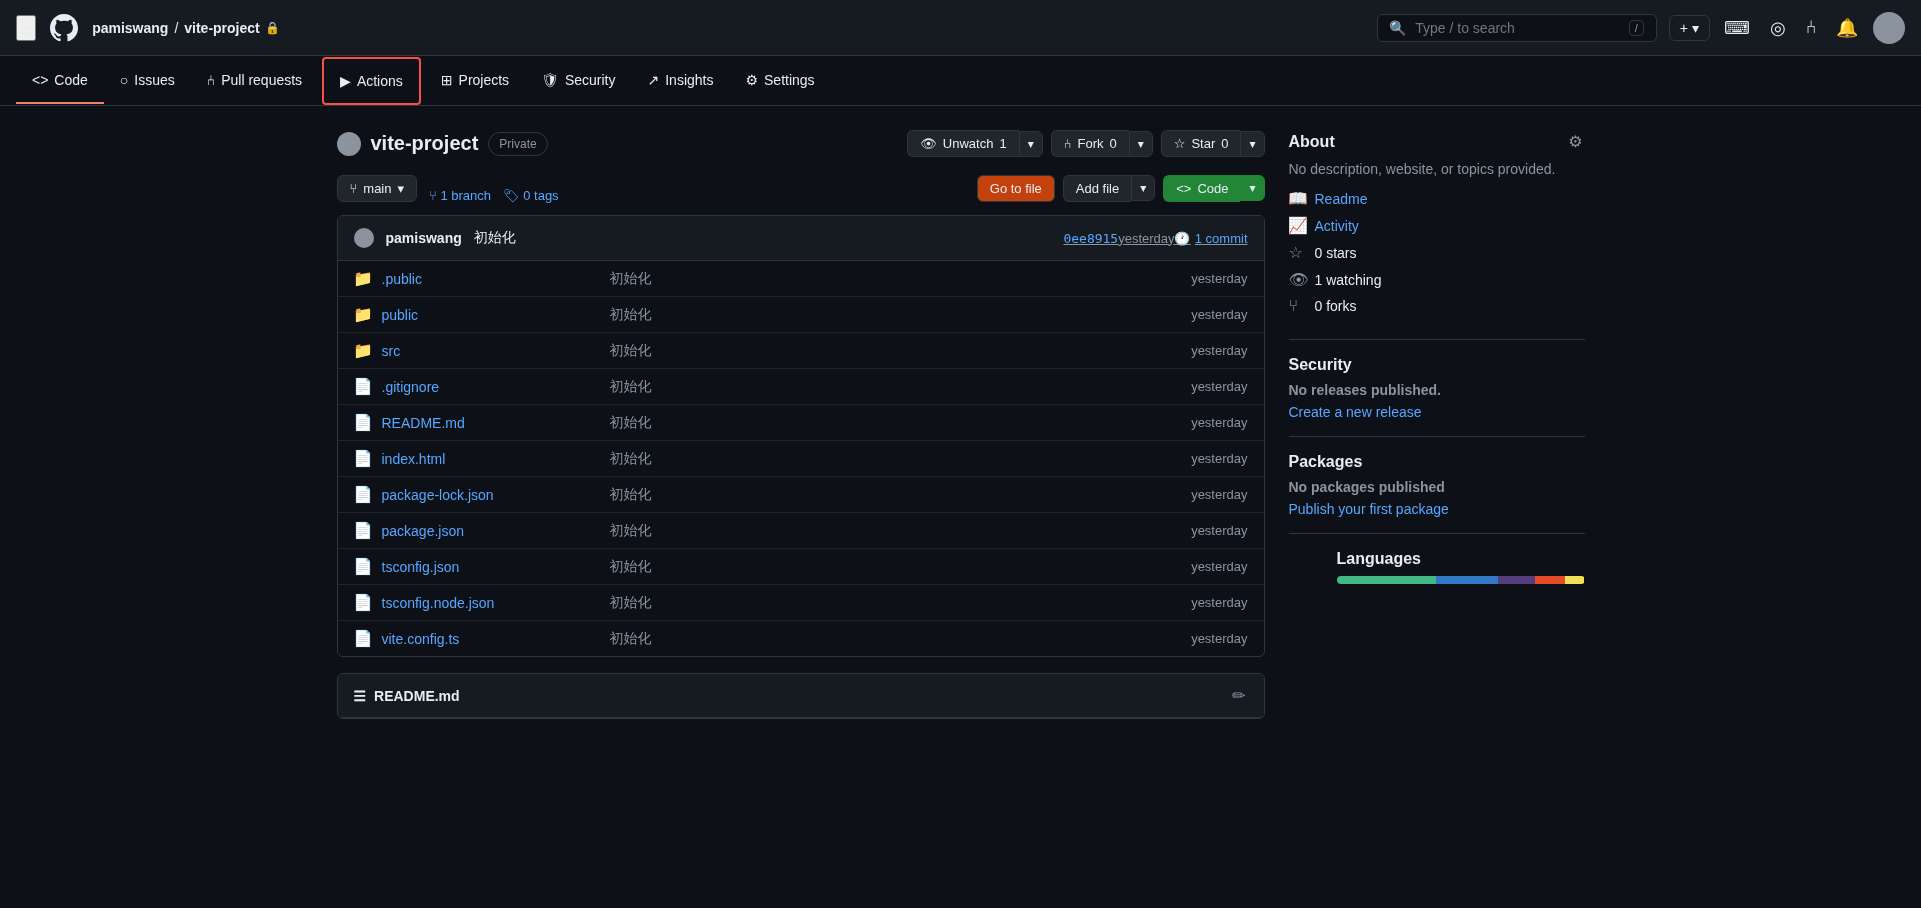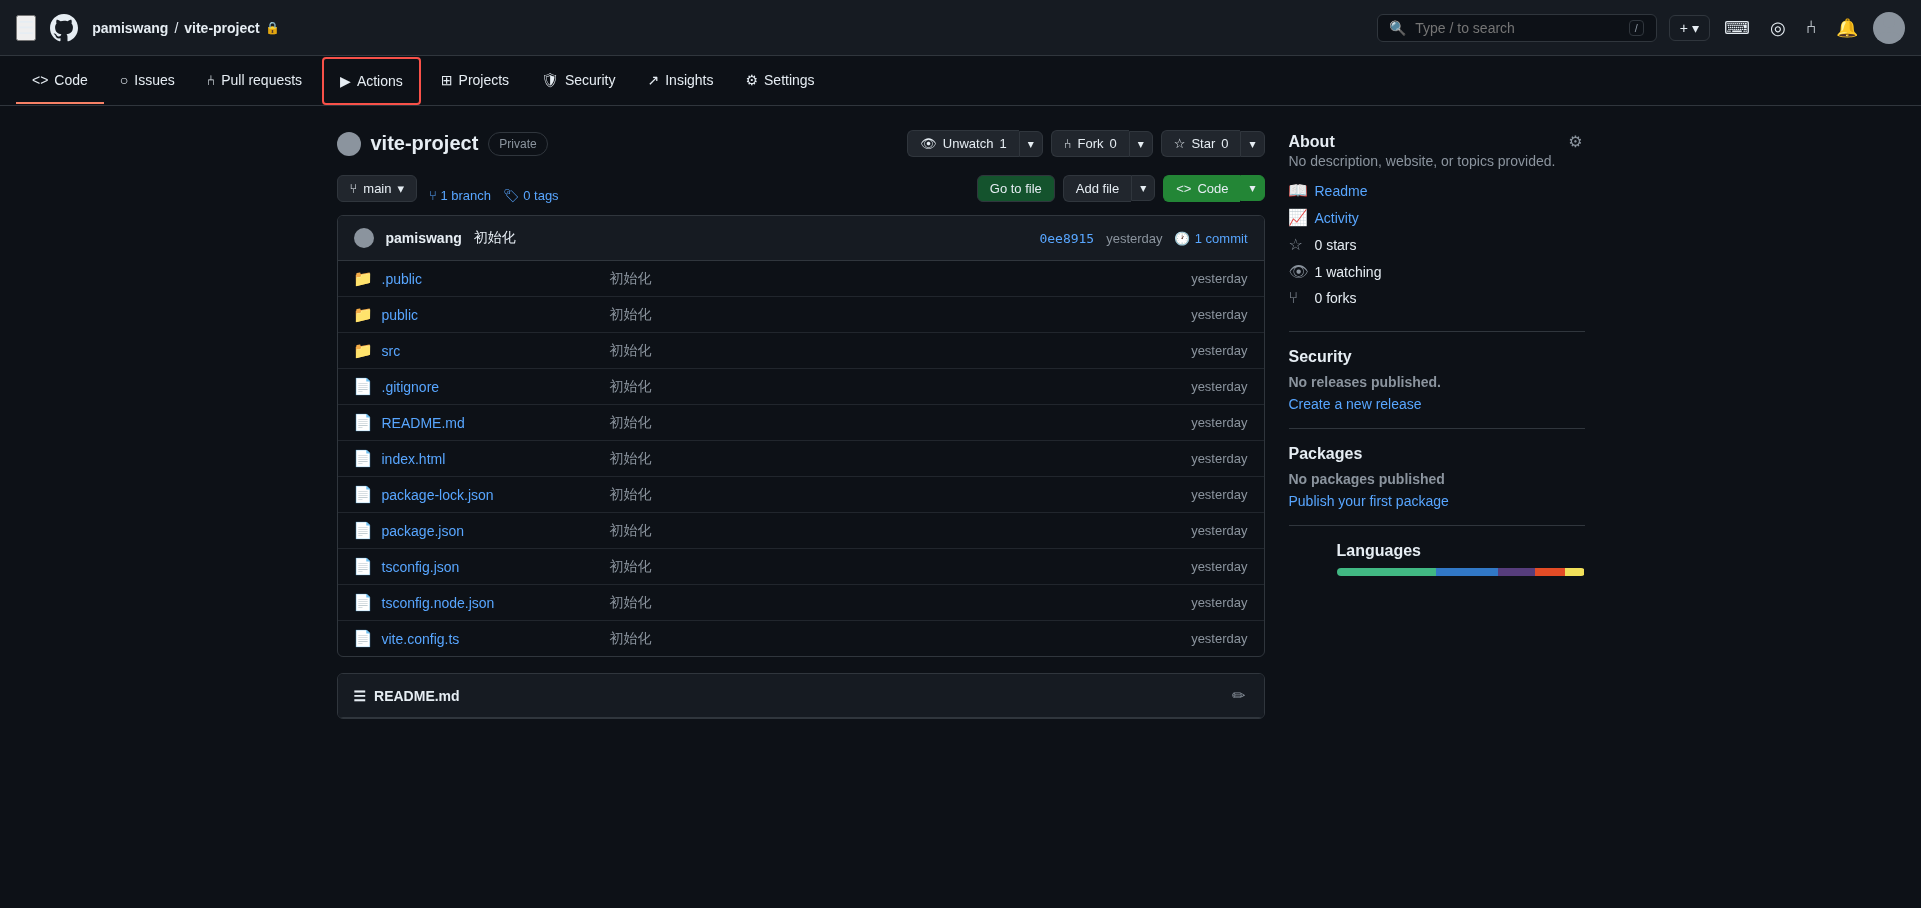--- a/index.html
+++ b/index.html
@@ -176,21 +176,21 @@
       padding: 4px 10px;
     }
     .repo-actions {
       display: flex;
       gap: 8px;
     }
     .action-btn {
       display: flex;
       align-items: center;
       gap: 6px;
-      background: #14532d;
+      background: #c2410c;
       border: 1px solid #30363d;
       border-radius: 6px;
       color: #e6edf3;
       cursor: pointer;
       padding: 5px 12px;
       font-size: 13px;
     }
 
     
     .branch-bar {
@@ -246,23 +246,24 @@
       height: 20px;
       border-radius: 50%;
       background: #8b949e;
     }
     .commit-author { font-weight: 600; color: #e6edf3; font-size: 14px; }
     .commit-message { color: #e6edf3; font-size: 14px; }
     .commit-right {
       margin-left: auto;
       display: flex;
       align-items: center;
-      gap: 12px;
+      gap: 0;
       color: #8b949e;
       font-size: 13px;
+      text-decoration: underline;
     }
     .commit-hash { color: #58a6ff; font-family: monospace; }
     .commit-link {
       display: flex;
       align-items: center;
       gap: 4px;
       color: #58a6ff;
       text-decoration: none;
     }
 
@@ -315,20 +316,21 @@
       font-weight: 600;
       color: #e6edf3;
     }
 
     
     .about-section { margin-bottom: 24px; }
     .about-header {
       display: flex;
       align-items: center;
       justify-content: space-between;
+      margin-bottom: 8px;
       gap: 10px;
     }
     .about-title { font-size: 16px; font-weight: 600; color: #e6edf3; }
     .about-desc { color: #8b949e; font-size: 14px; margin-bottom: 12px; }
     .about-links {
       display: flex;
       flex-direction: column;
       gap: 8px;
     }
     .about-link-item {

